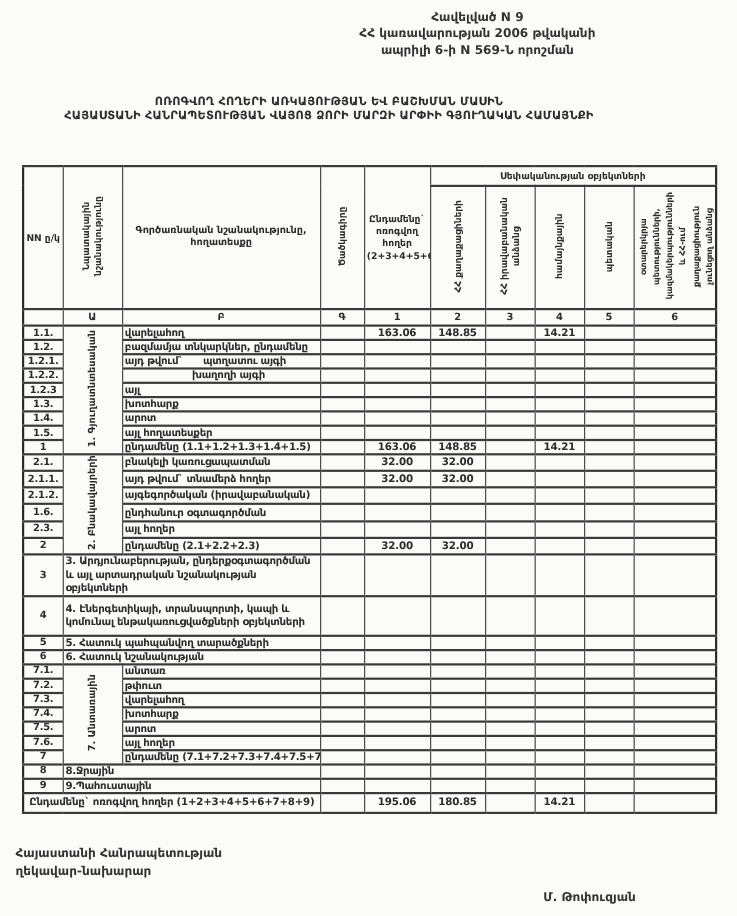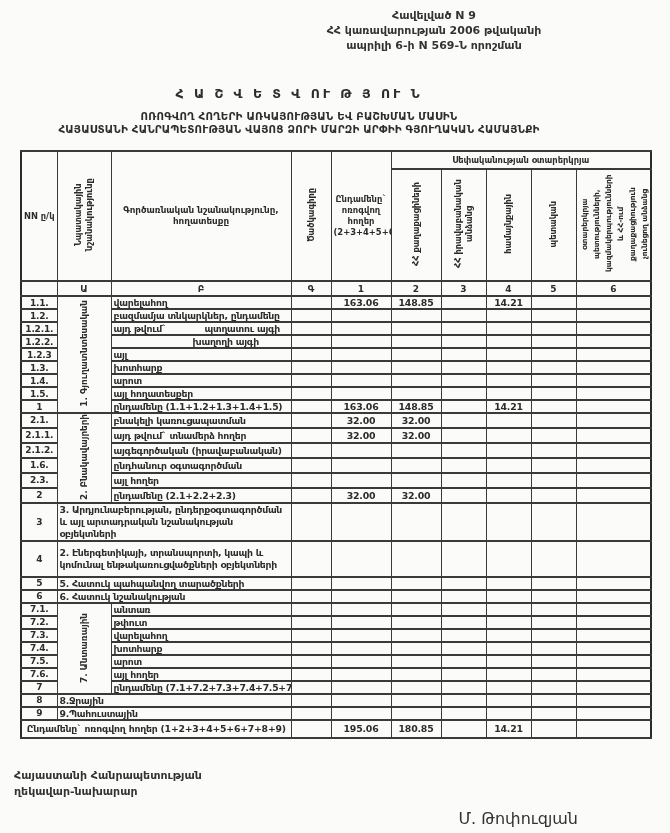--- a/index.html
+++ b/index.html
@@ -45,51 +45,50 @@
   }
   .rot.small{font-size:7.4px;line-height:12px;max-height:96px;}
   tr.letters td{height:13px;text-align:center;font-size:9px;padding:0;}
 
   tbody tr{height:13px;}
   tbody tr.tall{height:36px;}
   tbody tr.total-row{height:18px;}
   td.nn{text-align:center;font-size:9px;letter-spacing:-0.2px;}
   td.name{text-align:left;padding-left:3px;white-space:nowrap;letter-spacing:-0.25px;}
   tr.tall td.name{white-space:normal;line-height:12px;}
-  td.name.indent{padding-left:81px;}
+  td.name.indent{padding-left:63px;}
   td.name.split{display:table-cell;}
   td.name.split span{display:inline-block;}
-  td.name.split .n2{margin-left:38px;}
+  td.name.split .n2{margin-left:18px;}
   td.group-cell{text-align:center;}
   td.group-cell .rot{font-size:8.8px;max-height:120px;}
   td.val{text-align:center;font-size:9.4px;letter-spacing:-0.2px;}
   td.total-label{text-align:center;white-space:nowrap;letter-spacing:-0.2px;font-size:9.3px;margin-left:48px;}
 
   .footer{
     position:absolute;left:14px;top:768px;
     font-size:11px;font-weight:bold;line-height:16px;color:#333;
   }
   .signature{
     position:absolute;right:20px;top:809px;
-    font-size:16px;font-weight:normal;color:#333;
+    font-size:11px;font-weight:bold;color:#333;
   }
 </style>
 </head>
 <body>
 
 <div class="page">
 
   <div class="docref">
     <div>Հավելված N 9</div>
     <div>ՀՀ կառավարության 2006 թվականի</div>
     <div>ապրիլի 6-ի N 569-Ն որոշման</div>
   </div>
 
   <div class="titles">
-    <div class="t1">Հ Ա Շ Վ Ե Տ Վ ՈՒ Թ Յ ՈՒ Ն</div>
     <div class="t2">ՈՌՈԳՎՈՂ ՀՈՂԵՐԻ ԱՌԿԱՅՈՒԹՅԱՆ ԵՎ ԲԱՇԽՄԱՆ ՄԱՍԻՆ</div>
     <div class="t2">ՀԱՅԱՍՏԱՆԻ ՀԱՆՐԱՊԵՏՈՒԹՅԱՆ ՎԱՅՈՑ ՁՈՐԻ ՄԱՐԶԻ ԱՐՓԻԻ ԳՅՈՒՂԱԿԱՆ ՀԱՄԱՅՆՔԻ</div>
   </div>
 
   <table class="report">
     <colgroup>
       <col style="width:36px">
         <col style="width:54px">
         <col style="width:180px">
       <col style="width:40px">
@@ -100,21 +99,21 @@
         <col style="width:45px">
         <col style="width:75px">
     </colgroup>
     <thead>
       <tr class="h-strip">
         <th rowspan="2">NN ը/կ</th>
         <th rowspan="2"><span class="rot">Նպատակային նշանակությունը</span></th>
         <th rowspan="2" class="h-fn">Գործառնական նշանակությունը, հողատեսքը</th>
         <th rowspan="2"><span class="rot">Ծածկագիրը</span></th>
         <th rowspan="2" class="h-total">Ընդամենը` ոռոգվող հողեր (2+3+4+5+6)</th>
-        <th colspan="5">Սեփականության օտարերկրյա</th>
+        <th colspan="5">Սեփականության օբյեկտների</th>
       </tr>
       <tr class="h-main">
         <th><span class="rot">ՀՀ քաղաքացիների</span></th>
         <th><span class="rot">ՀՀ իրավաբանական անձանց</span></th>
         <th><span class="rot">համայնքային</span></th>
         <th><span class="rot">պետական</span></th>
         <th><span class="rot small">օտարերկրյա պետությունների, կազմակերպությունների և ՀՀ-ում քաղաքացիություն չունեցող անձանց</span></th>
       </tr>
       <tr class="letters">
         <td></td>
@@ -303,21 +302,21 @@
           <td class="val"></td>
           <td class="val"></td>
           <td class="val"></td>
           <td class="val"></td>
           <td class="val"></td>
           <td class="val"></td>
           <td class="val"></td>
         </tr>
         <tr class="tall">
           <td class="nn">4</td>
-          <td class="name" colspan="2">2. Էներգետիկայի, տրանսպորտի, կապի և կոմունալ ենթակառուցվածքների օբյեկտների</td>
+          <td class="name" colspan="2">4. Էներգետիկայի, տրանսպորտի, կապի և կոմունալ ենթակառուցվածքների օբյեկտների</td>
           <td class="val"></td>
           <td class="val"></td>
           <td class="val"></td>
           <td class="val"></td>
           <td class="val"></td>
           <td class="val"></td>
           <td class="val"></td>
         </tr>
         <tr>
           <td class="nn">5</td>

